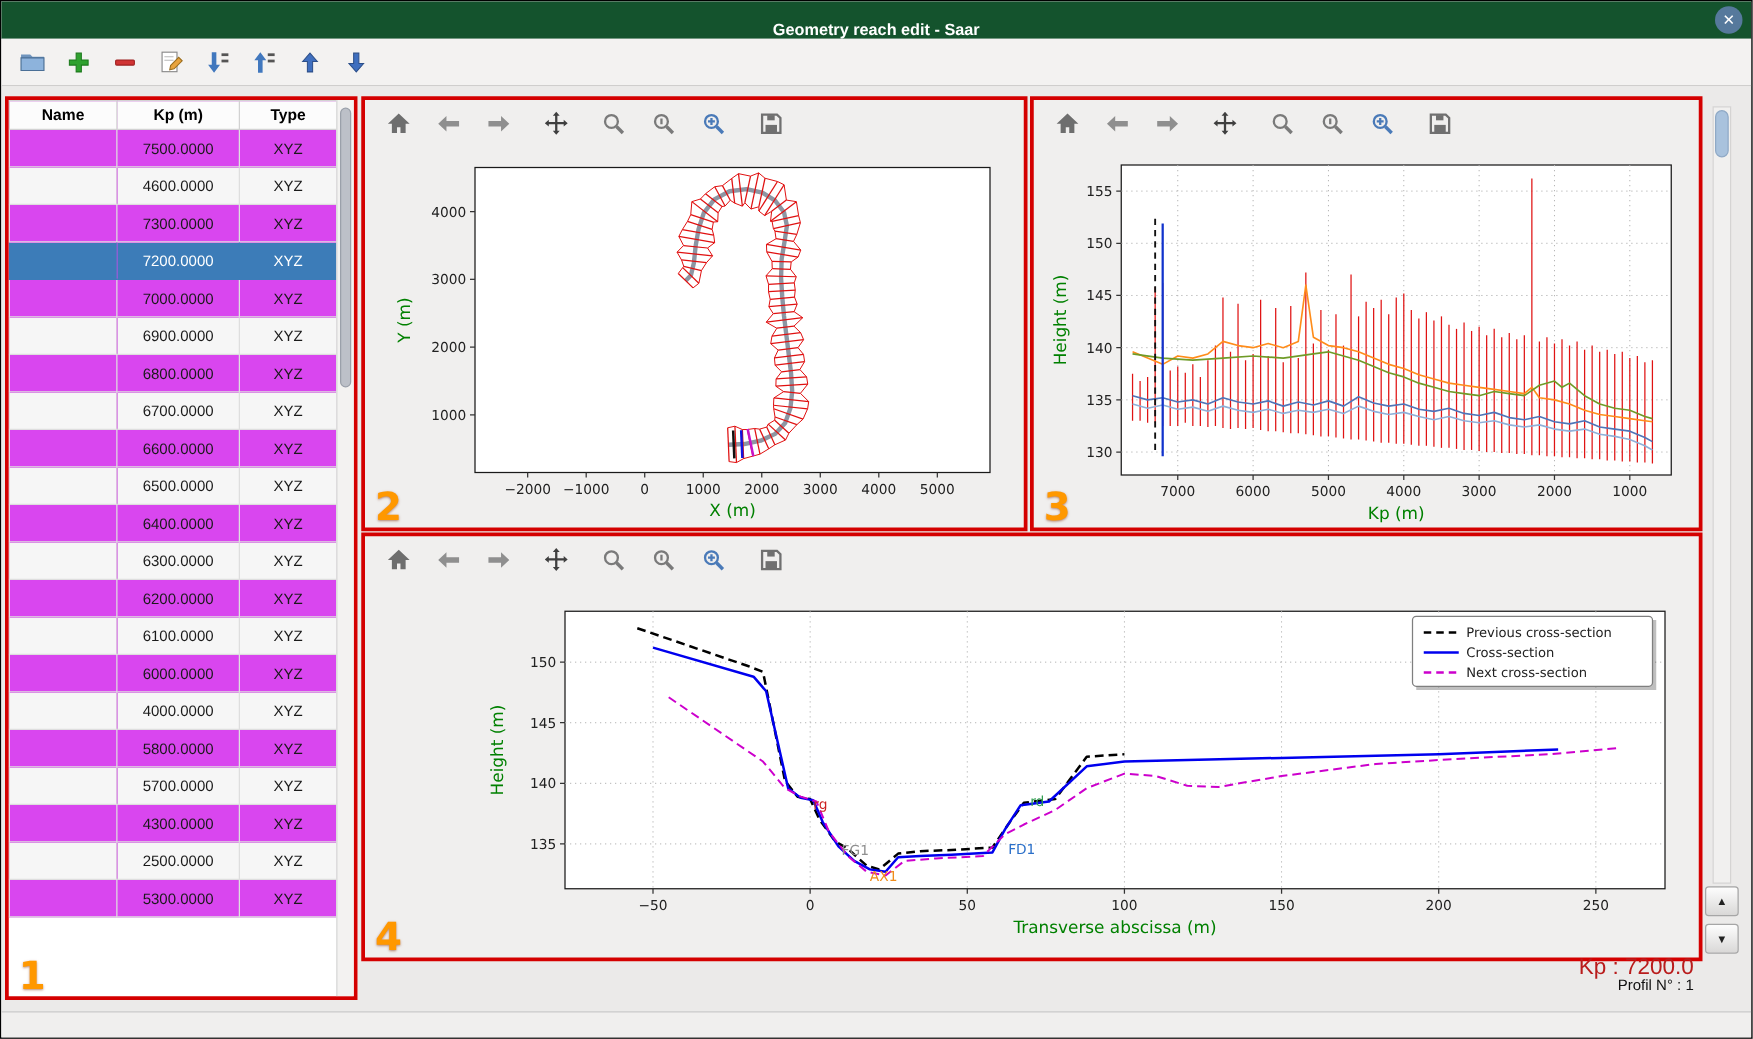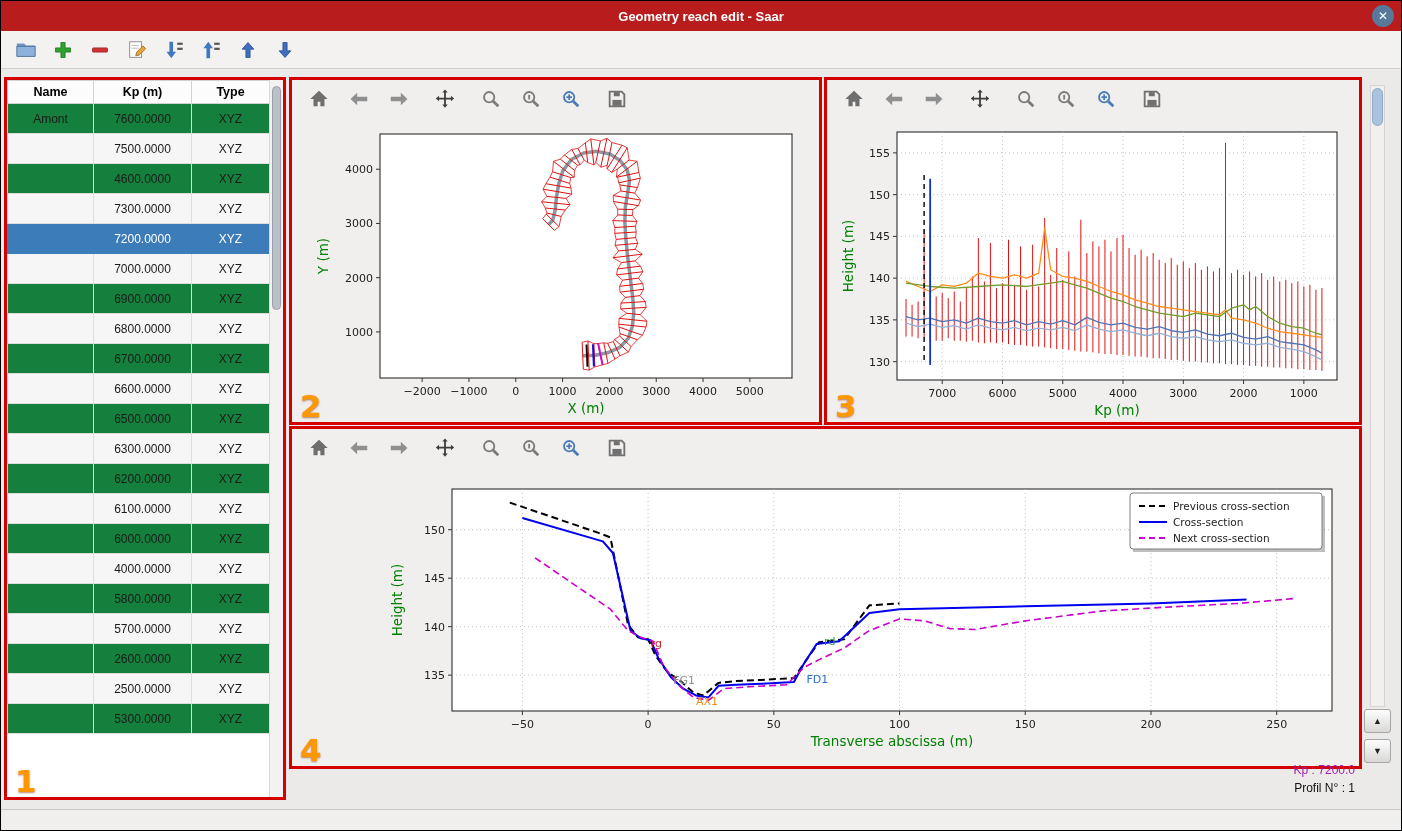--- a/index.html
+++ b/index.html
@@ -1,37 +1,37 @@
 <!DOCTYPE html>
 <html><head>
 <meta charset="utf-8">
 <style>
   *{margin:0;padding:0;box-sizing:border-box}
   html,body{width:1402px;height:831px}
   body{font-family:"Liberation Sans",sans-serif;background:#444}
   .window{position:relative;width:1402px;height:831px;background:#ebeae9;border:1px solid #000;overflow:hidden}
 
-  .titlebar{position:absolute;top:0;left:0;right:0;height:30px;background:#b91c1c;display:flex;align-items:center;justify-content:center}
+  .titlebar{position:absolute;top:0;left:0;right:0;height:30px;background:#14532d;display:flex;align-items:flex-end;justify-content:center}
   .titlebar .title{color:#fff;font-weight:bold;font-size:13px}
   .close-btn{position:absolute;right:7px;top:4px;width:22px;height:22px;border-radius:50%;background:#56799c;color:#fff;font-size:12px;line-height:20px;text-align:center;border:none;cursor:pointer;padding:0}
 
   .main-toolbar{position:absolute;top:30px;left:0;right:0;height:38px;background:#f3f2f1;border-bottom:1px solid #cfcecd;display:flex;align-items:center;gap:11px;padding-left:12px}
   .tool-btn{width:26px;height:26px;border:none;background:transparent;display:flex;align-items:center;justify-content:center;cursor:pointer;padding:0}
 
   .content{position:absolute;top:68px;left:0;right:0;bottom:21px;background:#ebeae9}
   .rpanel{position:absolute;border:3px solid #d40000;background:#f0efee;overflow:hidden}
   #panel1{left:3px;top:8px;width:282px;height:723px;background:#fff}
   #panel2{left:288px;top:8px;width:533px;height:348px}
   #panel3{left:823px;top:8px;width:538px;height:348px}
   #panel4{left:288px;top:357px;width:1073px;height:343px}
 
   .plabel{position:absolute;left:8px;bottom:-2px;color:#ff9800;font-size:31px;font-weight:bold;font-family:"DejaVu Sans",sans-serif;text-shadow:0 1px 2px rgba(130,40,0,.55)}
 
   
-  .geo-table{border-collapse:collapse;font-size:12px;background:#15803d;table-layout:fixed;width:262px}
+  .geo-table{border-collapse:collapse;font-size:12px;background:#d946ef;table-layout:fixed;width:262px}
   .geo-table th{height:23px;border:1px solid #d2d2d2;font-weight:bold;background:#fcfcfc;font-size:12.5px}
   .geo-table td{height:30px;border:1px solid #dedede;text-align:center;color:#1a1a1a;overflow:hidden;white-space:nowrap}
   .geo-table tr:nth-child(even) td{background:#f6f6f6}
   .geo-table tr.selected td{background:#3c7cb8;color:#fff;border-color:#3c7cb8}
   .tbl-scroll{position:absolute;top:0;right:0;bottom:0;width:14px;background:#f3f2f1;border-left:1px solid #d8d8d8}
   .tbl-scroll .thumb{position:absolute;top:6px;left:2px;right:2px;height:224px;background:#bcc0c8;border:1px solid #9aa0aa;border-radius:7px}
 
   
   .ptb-slot{height:38px}
   .ptoolbar{height:38px;display:flex;align-items:center;gap:14px;padding-left:14px}
@@ -40,21 +40,21 @@
   svg.chart{display:block}
   svg text{font-family:"DejaVu Sans",sans-serif}
 
   
   .right-scroll{position:absolute;left:1369px;top:16px;width:15px;height:622px;background:#f1f0ef;border:1px solid #d5d4d3}
   .right-scroll .thumb{position:absolute;top:2px;left:1px;right:1px;height:38px;background:#a9c2dd;border:1px solid #8fa9c6;border-radius:7px}
   .nav-btn{position:absolute;left:1363px;width:27px;height:24px;background:linear-gradient(#fdfdfd,#d9d8d7);border:1px solid #a6a6a6;border-radius:3px;font-size:9px;color:#222;cursor:pointer;padding:0}
   #nav-up{top:640px}
   #nav-down{top:670px}
 
-  .kp-status{position:absolute;top:694px;right:46px;font-size:12px;color:#a21caf;text-align:left}
+  .kp-status{position:absolute;top:694px;right:46px;font-size:18px;color:#b91c1c;text-align:left}
   .profil-status{position:absolute;top:712px;right:46px;font-size:12px;color:#111;text-align:right}
 
   .statusbar{position:absolute;left:0;right:0;bottom:0;height:21px;background:#f0efee;border-top:1px solid #c9c9c9}
 </style>
 </head>
 <body>
 
 <div class="window">
 
   <div class="titlebar">
@@ -119,25 +119,20 @@
       <table class="geo-table">
         <thead>
             <tr id="table-head-row">
               <th style="width: 86px;">Name</th>
               <th style="width: 98px;">Kp (m)</th>
               <th style="width: 78px;">Type</th>
             </tr>
           </thead>
         <tbody id="table-body">
             <tr>
-              <td>Amont</td>
-              <td>7600.0000</td>
-              <td>XYZ</td>
-            </tr>
-            <tr>
               <td></td>
               <td>7500.0000</td>
               <td>XYZ</td>
             </tr>
             <tr>
               <td></td>
               <td>4600.0000</td>
               <td>XYZ</td>
             </tr>
             <tr>
@@ -175,20 +170,25 @@
               <td>6600.0000</td>
               <td>XYZ</td>
             </tr>
             <tr>
               <td></td>
               <td>6500.0000</td>
               <td>XYZ</td>
             </tr>
             <tr>
               <td></td>
+              <td>6400.0000</td>
+              <td>XYZ</td>
+            </tr>
+            <tr>
+              <td></td>
               <td>6300.0000</td>
               <td>XYZ</td>
             </tr>
             <tr>
               <td></td>
               <td>6200.0000</td>
               <td>XYZ</td>
             </tr>
             <tr>
               <td></td>
@@ -210,21 +210,21 @@
               <td>5800.0000</td>
               <td>XYZ</td>
             </tr>
             <tr>
               <td></td>
               <td>5700.0000</td>
               <td>XYZ</td>
             </tr>
             <tr>
               <td></td>
-              <td>2600.0000</td>
+              <td>4300.0000</td>
               <td>XYZ</td>
             </tr>
             <tr>
               <td></td>
               <td>2500.0000</td>
               <td>XYZ</td>
             </tr>
             <tr>
               <td></td>
               <td>5300.0000</td>

